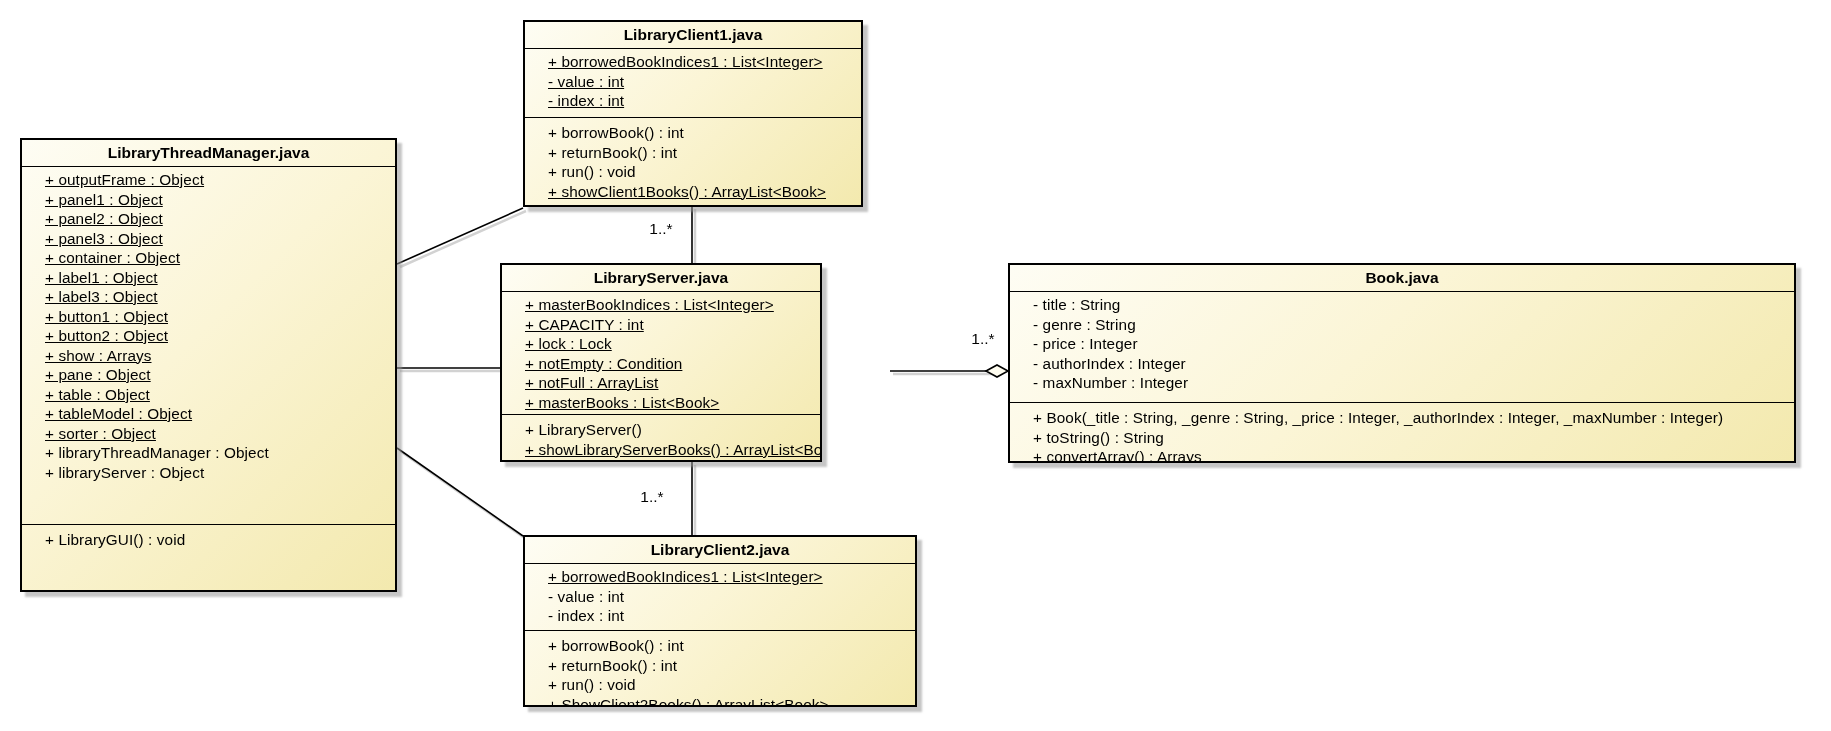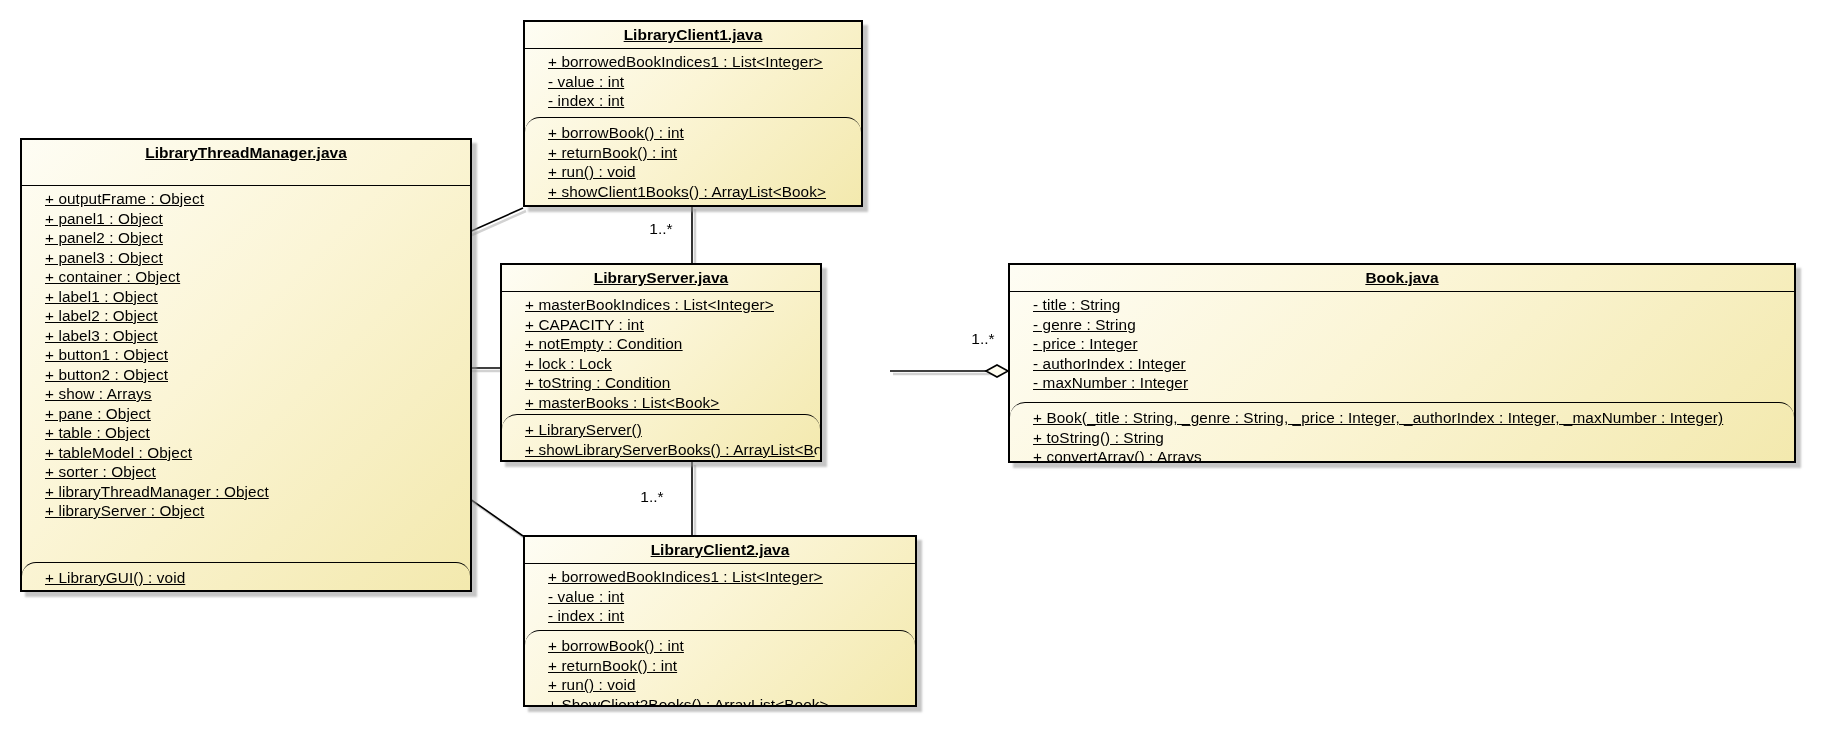--- a/index.html
+++ b/index.html
@@ -17,38 +17,37 @@
   .conn{stroke:#000000;stroke-width:1.6;}
   .diamond{fill:#fffdf0;stroke:#000000;stroke-width:1.6;}
   .class-box{
     position:absolute;
     box-sizing:border-box;
     border:2.5px solid #000000;
     background:linear-gradient(135deg,#fefdf4 0%,#fbf5d6 45%,#f3e9ae 100%);
     box-shadow:5px 5px 2px rgba(150,150,150,0.55);
     display:flex;flex-direction:column;
     overflow:hidden;
-    text-decoration:underline;
   }
   .class-title{
     flex:0 0 auto;
     text-align:center;
     font-weight:bold;
     font-size:15.5px;
     line-height:26px;
     color:#000;
     white-space:nowrap;
   }
   .section{
     flex:1 1 auto;
     border-top:1.6px solid #000000;
     padding:3px 0 0 0;
     overflow:hidden;
   }
-  .section.methods{padding-top:5px;border-radius:15px;}
+  .section.methods{padding-top:5px;}
   .member-row{
     font-size:15.3px;
     line-height:19.5px;
     color:#000;
     padding-left:23px;
     white-space:nowrap;
     letter-spacing:0.1px;
   }
   .member-row.u{text-decoration:underline;}
   .mult-label{
@@ -86,53 +85,52 @@
         <div class="member-row u">- value : int</div>
         <div class="member-row u">- index : int</div>
       </div>
       <div class="section methods">
         <div class="member-row">+ borrowBook() : int</div>
         <div class="member-row">+ returnBook() : int</div>
         <div class="member-row">+ run() : void</div>
         <div class="member-row u">+ showClient1Books() : ArrayList&lt;Book&gt;</div>
       </div>
     </div>
-    <div class="class-box" style="left: 20px; top: 138px; width: 452px; height: 454px; gap: 19px;">
+    <div class="class-box" style="left: 20px; top: 138px; width: 377px; height: 454px;">
       <div class="class-title">LibraryThreadManager.java</div>
       <div class="section attrs" style="flex: 0 0 354px;">
         <div class="member-row u">+ outputFrame : Object</div>
         <div class="member-row u">+ panel1 : Object</div>
         <div class="member-row u">+ panel2 : Object</div>
         <div class="member-row u">+ panel3 : Object</div>
         <div class="member-row u">+ container : Object</div>
         <div class="member-row u">+ label1 : Object</div>
-        <div class="member-row u">+ label2 : Object</div>
         <div class="member-row u">+ label3 : Object</div>
         <div class="member-row u">+ button1 : Object</div>
         <div class="member-row u">+ button2 : Object</div>
         <div class="member-row u">+ show : Arrays</div>
         <div class="member-row u">+ pane : Object</div>
         <div class="member-row u">+ table : Object</div>
         <div class="member-row u">+ tableModel : Object</div>
         <div class="member-row u">+ sorter : Object</div>
         <div class="member-row">+ libraryThreadManager : Object</div>
         <div class="member-row">+ libraryServer : Object</div>
       </div>
       <div class="section methods">
         <div class="member-row">+ LibraryGUI() : void</div>
       </div>
     </div>
     <div class="class-box" style="left: 500px; top: 263px; width: 322px; height: 199px;">
       <div class="class-title">LibraryServer.java</div>
       <div class="section attrs" style="flex: 0 0 119px;">
         <div class="member-row u">+ masterBookIndices : List&lt;Integer&gt;</div>
         <div class="member-row u">+ CAPACITY : int</div>
+        <div class="member-row u">+ lock : Lock</div>
         <div class="member-row u">+ notEmpty : Condition</div>
-        <div class="member-row u">+ lock : Lock</div>
-        <div class="member-row u">+ toString : Condition</div>
+        <div class="member-row u">+ notFull : ArrayList</div>
         <div class="member-row u">+ masterBooks : List&lt;Book&gt;</div>
       </div>
       <div class="section methods">
         <div class="member-row">+ LibraryServer()</div>
         <div class="member-row u">+ showLibraryServerBooks() : ArrayList&lt;Book&gt;</div>
       </div>
     </div>
     <div class="class-box" style="left: 1008px; top: 263px; width: 788px; height: 200px;">
       <div class="class-title">Book.java</div>
       <div class="section attrs" style="flex: 0 0 107px;">

